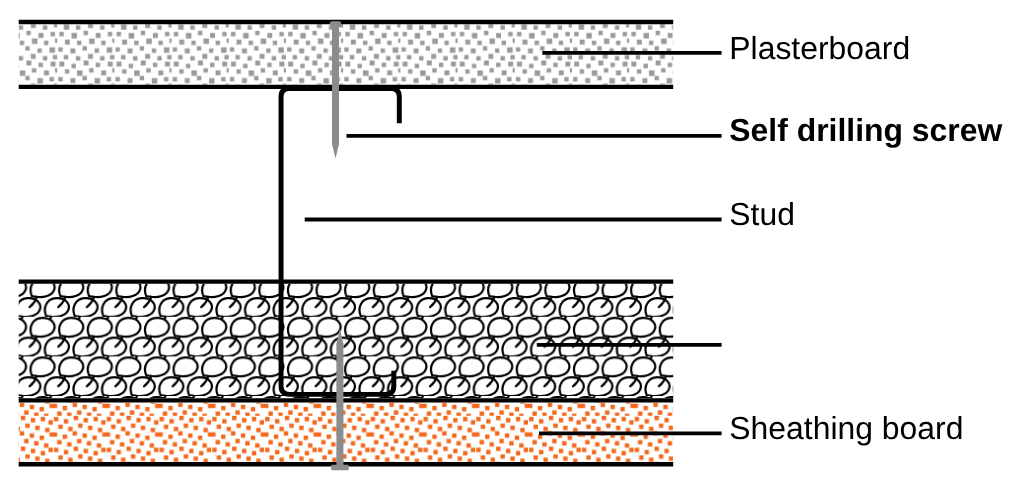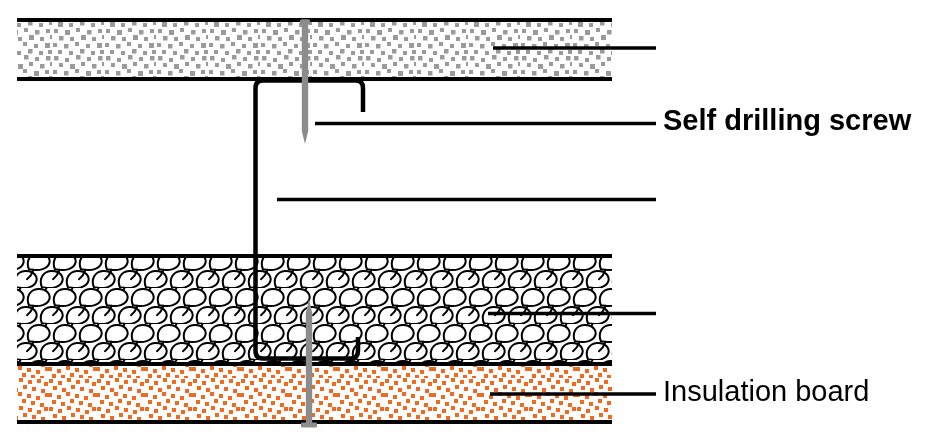--- a/index.html
+++ b/index.html
@@ -177,16 +177,18 @@
 
     <g stroke="#000" stroke-width="3.5">
       <line x1="493" y1="48" x2="656" y2="48"></line>
       <line x1="315" y1="123.5" x2="656" y2="123.5"></line>
       <line x1="277" y1="199.5" x2="656" y2="199.5"></line>
       <line x1="488" y1="313.5" x2="656" y2="313.5"></line>
       <line x1="490" y1="394" x2="656" y2="394"></line>
     </g>
   </svg>
 
+  <div class="callout-label label-0">Plasterboard</div>
   <div class="callout-label label-1">Self drilling screw</div>
-  <div class="callout-label label-4">Insulation board</div>
+  <div class="callout-label label-2">Stud</div>
+  <div class="callout-label label-4">Sheathing board</div>
 
 </div>
 
 </body></html>

